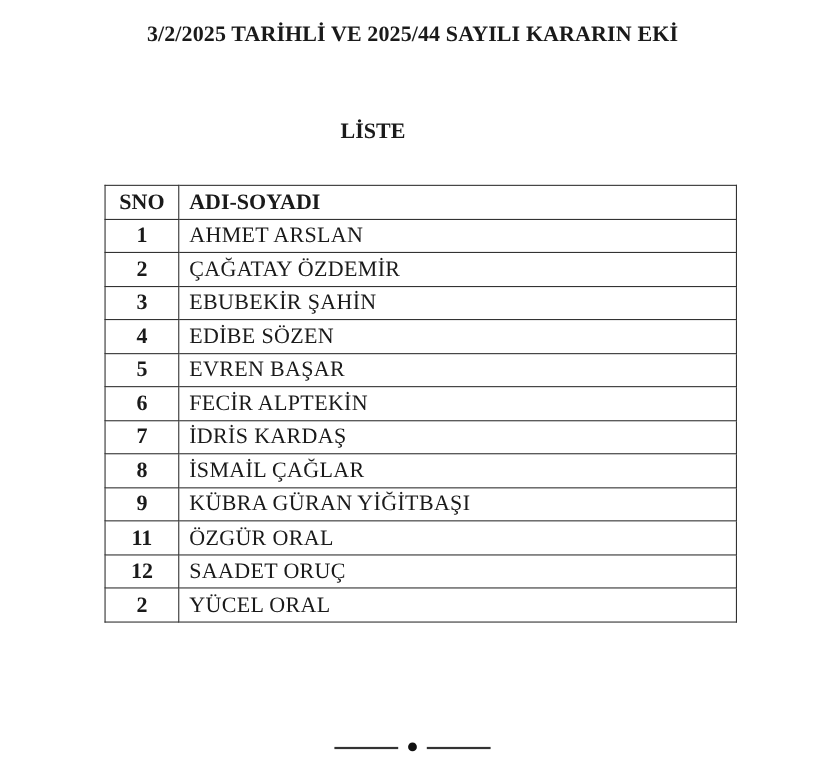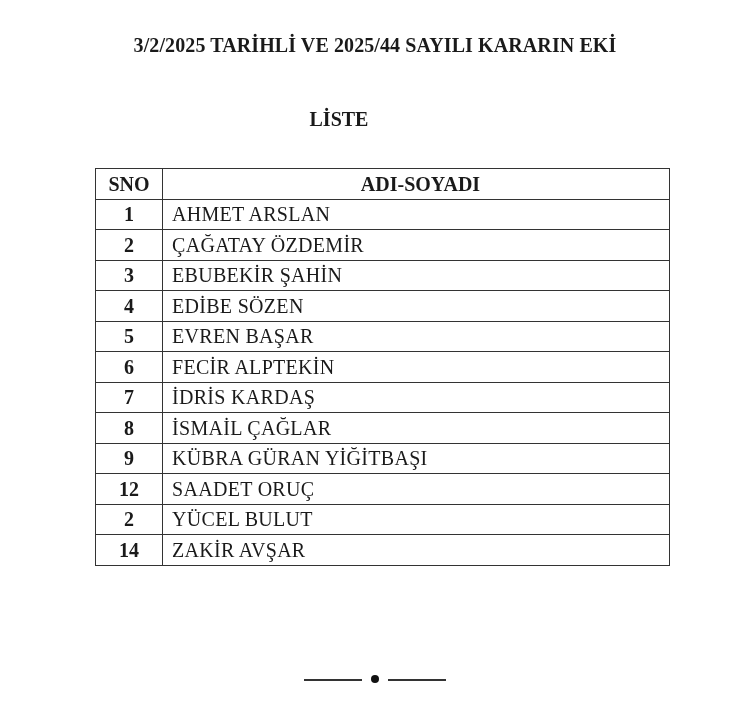--- a/index.html
+++ b/index.html
@@ -2,35 +2,35 @@
 <html><head>
 <meta charset="utf-8">
 <style>
   html, body { margin: 0; padding: 0; }
   body {
     width: 750px; height: 708px; background: #ffffff;
     font-family: "Liberation Serif", "DejaVu Serif", serif;
     color: #1a1a1a; position: relative; overflow: hidden;
   }
   .title {
-    position: absolute; top: 34px; left: 0; width: 750px; text-align: center;
+    position: absolute; top: 20px; left: 0; width: 750px; text-align: center;
     font-weight: bold; font-size: 20px; letter-spacing: 0.1px; font-family: Liberation Serif, serif;
   }
   .subtitle {
     position: absolute; top: 108px; left: 0; width: 678px; text-align: center;
     font-weight: bold; font-size: 20px;
   }
   table.list {
     position: absolute; top: 168px; left: 95px; width: 575px;
     border-collapse: collapse; font-size: 20px; padding-left: 40px;
   }
   table.list td, table.list th {
     border: 1.5px solid #333; height: 29.5px; padding: 0; line-height: 28px;
   }
-  table.list th { font-weight: bold; text-align: center; }
+  table.list th { font-weight: bold; text-align: left; }
   table.list th.sno, table.list td.sno { width: 66px; text-align: center; font-weight: bold; }
   table.list th.name { padding-left: 9px; }
   table.list td.name { padding-left: 9px; font-weight: normal; letter-spacing: 0.3px; }
   .endmark {
     position: absolute; top: 672px; left: 304px; width: 144px; height: 12px;
   }
   .endmark .line { position: absolute; top: 7px; height: 1.5px; background: #333; width: 58px; }
   .endmark .line.l { left: 0; }
   .endmark .line.r { left: 84px; }
   .endmark .dot { position: absolute; left: 67px; top: 3px; width: 8px; height: 8px; border-radius: 50%; background: #111; }
@@ -79,30 +79,30 @@
       </tr>
     <tr>
         <td class="sno">8</td>
         <td class="name">İSMAİL ÇAĞLAR</td>
       </tr>
     <tr>
         <td class="sno">9</td>
         <td class="name">KÜBRA GÜRAN YİĞİTBAŞI</td>
       </tr>
     <tr>
+        <td class="sno">11</td>
+        <td class="name">ÖZGÜR ORAL</td>
+      </tr>
+    <tr>
         <td class="sno">12</td>
         <td class="name">SAADET ORUÇ</td>
       </tr>
     <tr>
         <td class="sno">2</td>
-        <td class="name">YÜCEL BULUT</td>
-      </tr>
-    <tr>
-        <td class="sno">14</td>
-        <td class="name">ZAKİR AVŞAR</td>
+        <td class="name">YÜCEL ORAL</td>
       </tr>
   </tbody>
 </table>
 
 <div class="endmark">
   <span class="line l"></span>
   <span class="dot"></span>
   <span class="line r"></span>
 </div>
 

